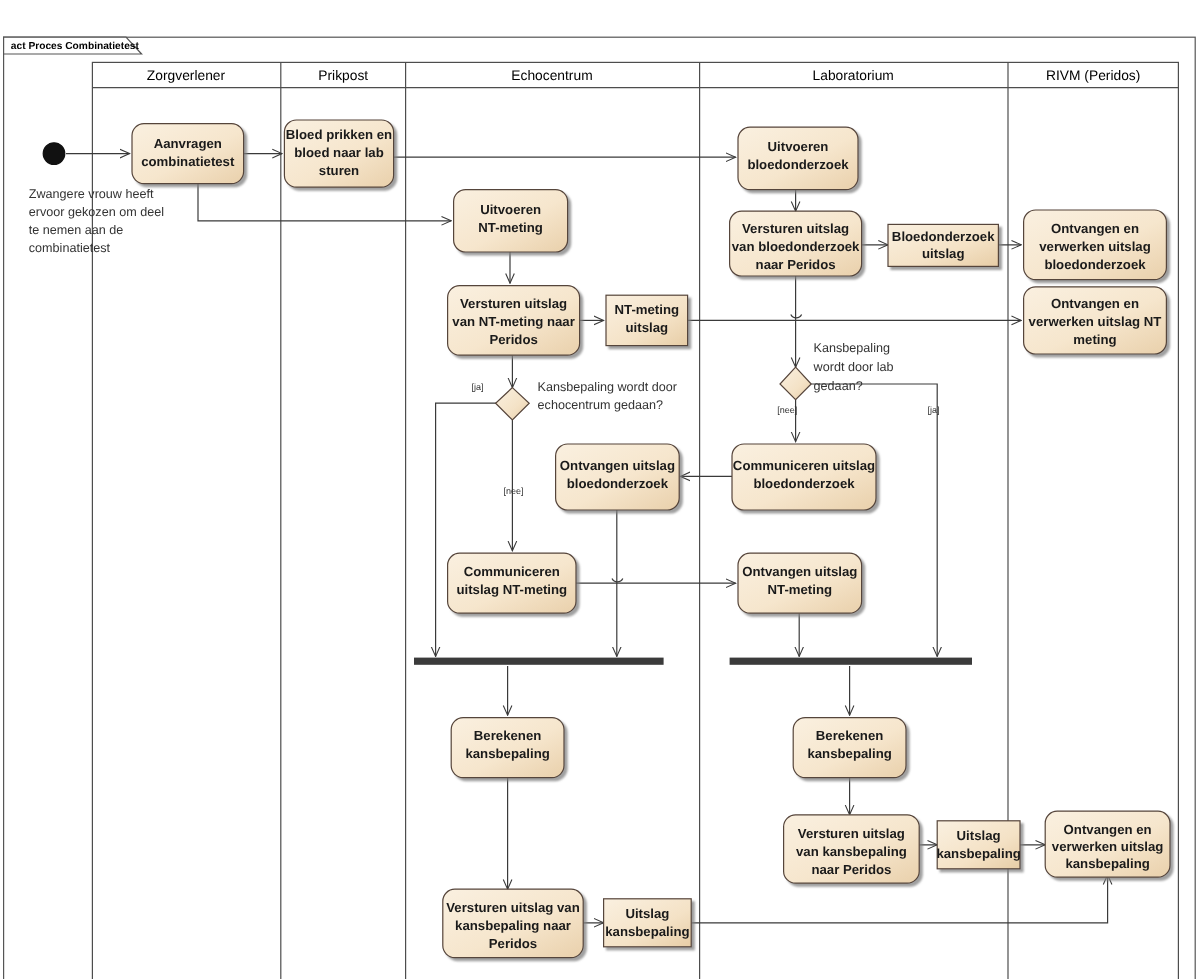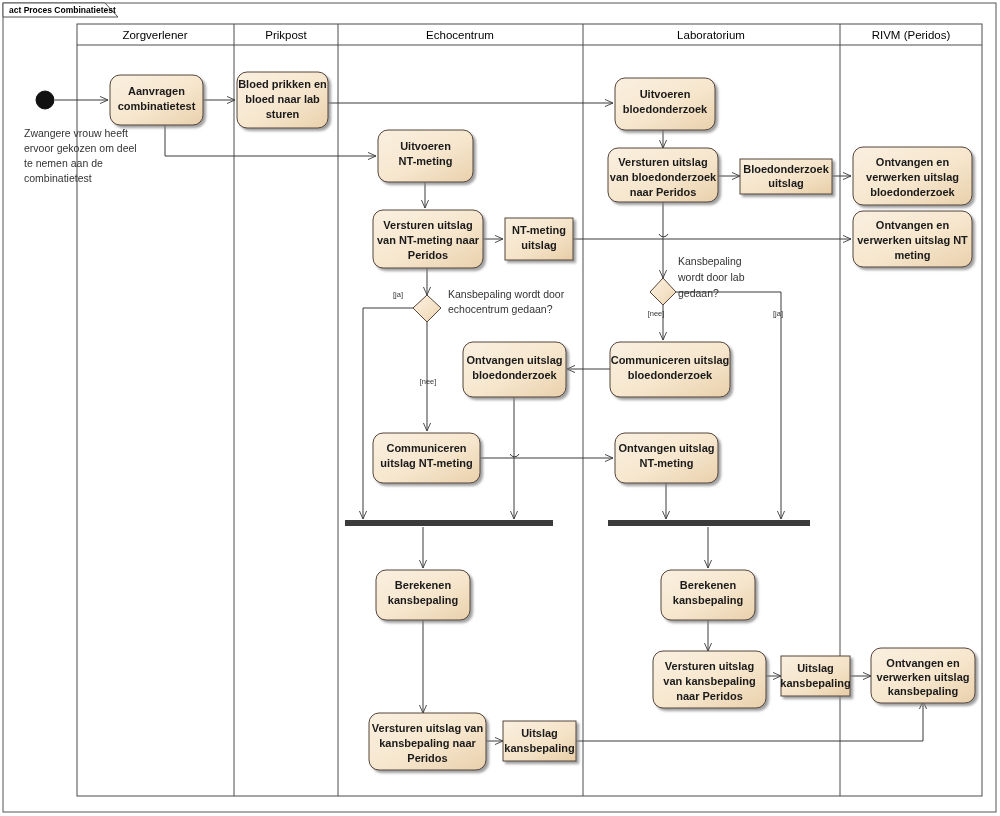--- a/index.html
+++ b/index.html
@@ -1,17 +1,17 @@
 <!DOCTYPE html>
 <html><head>
 <meta charset="utf-8">
 <style>
   html,body{margin:0;padding:0;background:#ffffff;}
   body{width:1000px;height:816px;overflow:hidden;font-family:"Liberation Sans",sans-serif;}
-  #stage{position:relative;width:1000px;height:684px;}
+  #stage{position:relative;width:1000px;height:684px;margin-top:28px;}
   svg{display:block;}
   .node-label{font-family:"Liberation Sans",sans-serif;font-size:11px;font-weight:bold;fill:#1a1a1a;}
   .obj-label{font-family:"Liberation Sans",sans-serif;font-size:11px;font-weight:bold;fill:#1a1a1a;}
   .lane-title{font-family:"Liberation Sans",sans-serif;font-size:11.5px;fill:#000;}
   .guard{font-family:"Liberation Sans",sans-serif;font-size:7.5px;fill:#333;}
   .decision-text{font-family:"Liberation Sans",sans-serif;font-size:10.5px;fill:#333;}
   .note-text{font-family:"Liberation Sans",sans-serif;font-size:10.5px;fill:#333;}
   .frame-title{font-family:"Liberation Sans",sans-serif;font-size:8.5px;font-weight:bold;fill:#000;}
 </style>
 </head>

